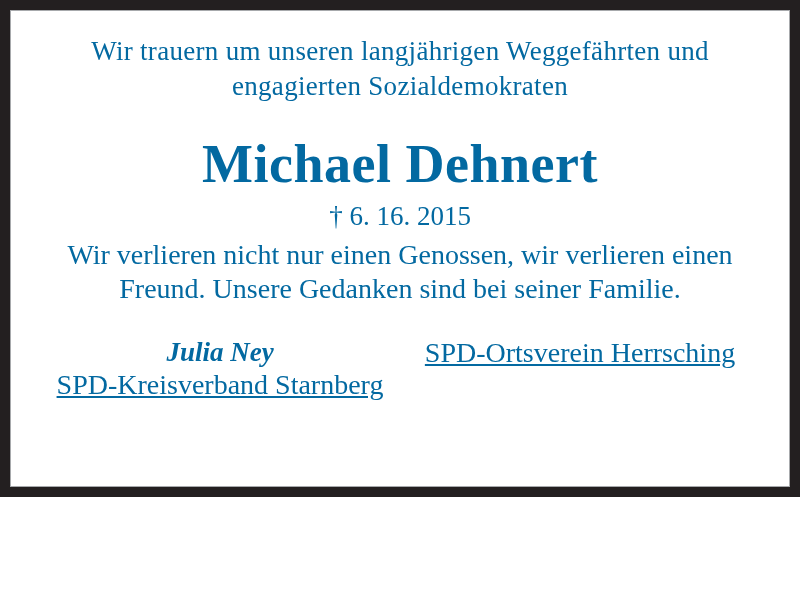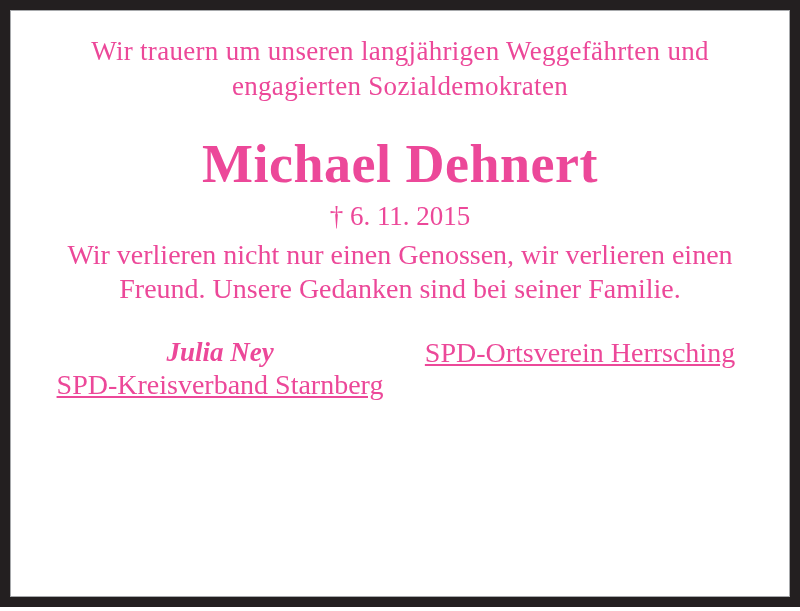--- a/index.html
+++ b/index.html
@@ -4,25 +4,25 @@
 <style>
   html, body {
     margin: 0;
     padding: 0;
     background: #ffffff;
     font-family: "Liberation Serif", "DejaVu Serif", serif;
   }
   .frame {
     box-sizing: border-box;
     width: 800px;
-    height: 607px;
+    height: 497px;
     border: 10px solid #231f20;
     box-shadow: inset 0 0 0 1px #a7a9ac;
     background: #ffffff;
-    color: #ec4899;
+    color: #0369a1;
     overflow: hidden;
   }
   .content {
     box-sizing: border-box;
     width: 100%;
     height: 100%;
     padding-top: 24px;
     text-align: center;
   }
   .intro-line {
@@ -82,21 +82,21 @@
   <div class="content">
 
     <div class="intro">
       <div class="intro-line">Wir trauern um unseren langjährigen Weggefährten und</div>
       <div class="intro-line">engagierten Sozialdemokraten</div>
     </div>
 
     <h1 class="deceased-name">Michael Dehnert</h1>
 
     <div class="dates">
-      <span>† 6. 11. 2015</span>
+      <span>† 6. 16. 2015</span>
     </div>
 
 
     <div class="farewell">
       <div class="body-line">Wir verlieren nicht nur einen Genossen, wir verlieren einen</div>
       <div class="body-line">Freund. Unsere Gedanken sind bei seiner Familie.</div>
     </div>
 
     <div class="signatures">
       <div class="signature">

